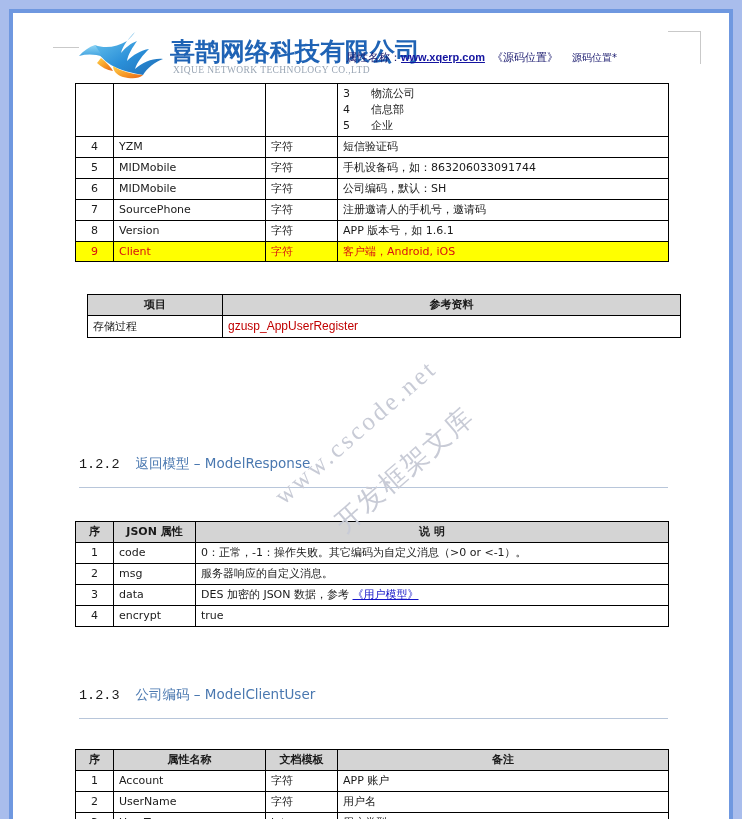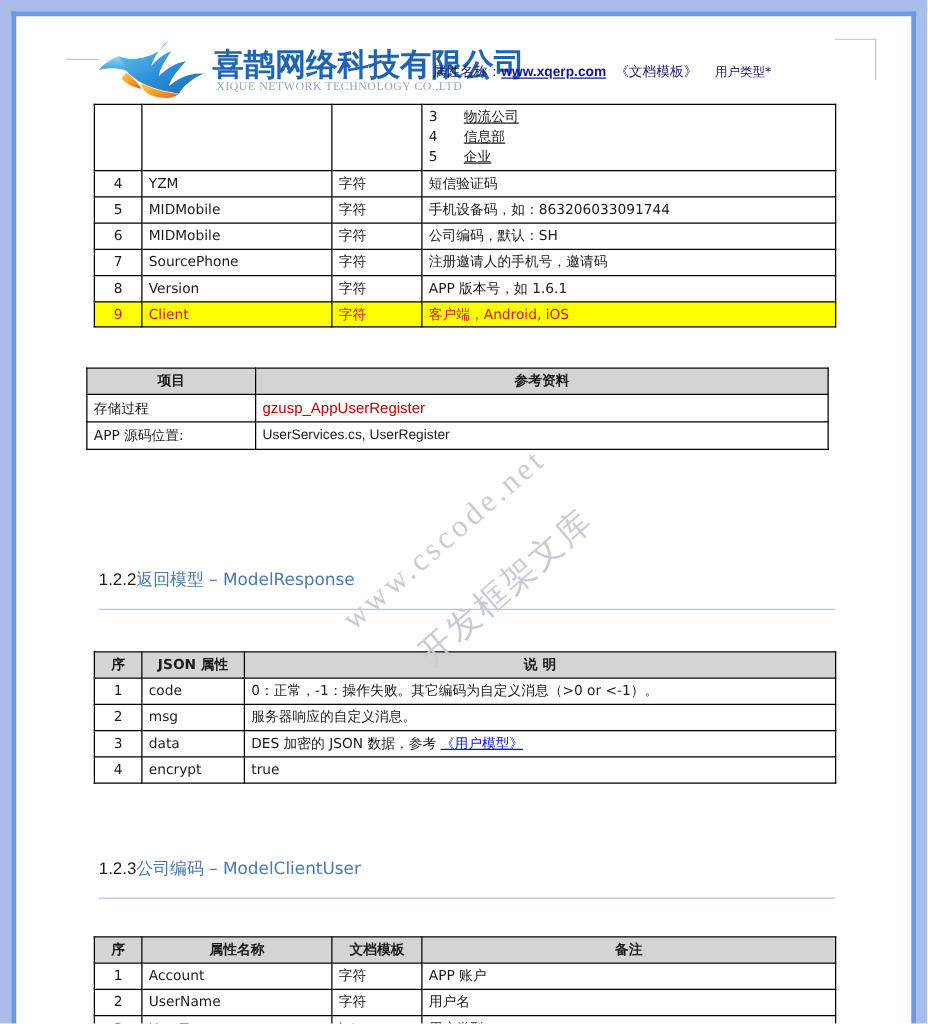--- a/index.html
+++ b/index.html
@@ -186,35 +186,35 @@
     font-weight: bold;
     font-size: 11px;
   }
   td.c-num { text-align: center; }
   td.c-indent { padding-left: 10px; }
   tr.hl td {
     background: #ffff00;
     color: #d81010;
   }
   .multi-line { line-height: 1.55; }
-  .ml-row { white-space: nowrap; text-decoration: underline; }
+  .ml-row { white-space: nowrap; }
   .ml-row .ml-idx { display: inline-block; width: 28px; }
 
   
   .heading {
     position: absolute;
     font-size: 13.5px;
     color: #4a78b0;
     font-family: "DejaVu Sans", sans-serif;
     white-space: nowrap;
   }
   .heading .h-num {
     color: #1a1a1a;
-    margin-right: 0;
-    font-family: Liberation Sans, sans-serif;
+    margin-right: 16px;
+    font-family: Liberation Mono, monospace;
   }
   .heading-rule {
     position: absolute;
     height: 0;
     border-top: 1px solid #b8c6da;
   }
 
   .red-code {
     color: #c00000;
     font-size: 12px;
@@ -268,21 +268,21 @@
           </defs>
           <path d="M62 3 C56 9 50 16 48 24 C52 19 58 14 64 12 C60 18 55 25 54 32 C60 26 68 21 76 20 C70 26 64 33 62 40 C70 33 80 29 90 30 C82 33 74 39 70 46 C60 44 48 42 38 36 C30 31 24 24 22 16 C32 20 44 18 54 12 C57 9 60 6 62 3 Z" fill="url(#bg1)"></path>
           <path d="M22 16 C16 18 10 22 6 27 C14 25 22 25 30 28 C26 22 24 19 22 16 Z" fill="url(#bg3)"></path>
           <path d="M40 37 C48 42 58 45 70 46 C66 50 58 50 50 48 C44 46 40 42 40 37 Z" fill="url(#bg2)"></path>
           <path d="M28 29 C34 34 38 38 40 42 C34 41 28 38 24 34 Z" fill="url(#bg2)"></path>
         </svg>
         <div class="logo-cn">喜鹊网络科技有限公司</div>
         <div class="logo-en">XIQUE NETWORK TECHNOLOGY CO.,LTD</div>
       </div>
       <div class="hdr-right">
-        <span>属性名称：</span><a class="hdr-link" href="#">www.xqerp.com</a><span class="hdr-doc">《文档模板》</span><span class="hdr-conf">用户类型*</span>
+        <span>属性名称：</span><a class="hdr-link" href="#">www.xqerp.com</a><span class="hdr-doc">《源码位置》</span><span class="hdr-conf">源码位置*</span>
       </div>
       <div class="hdr-rule"></div>
     </div>
 
     <table class="doc" id="tbl-params" style="left:62px; top:70px; width:593px;">
       <colgroup>
         <col style="width:38px">
           <col style="width:152px">
           <col style="width:72px">
           <col style="width:331px">
@@ -330,42 +330,36 @@
         </tr>
         <tr class="hl">
           <td class="c-num">9</td>
           <td>Client</td>
           <td>字符</td>
           <td>客户端，Android, iOS</td>
         </tr>
       </tbody>
     </table>
 
-    <table class="doc" id="tbl-ref" style="left:56px; top:281px; width:593px;">
+    <table class="doc" id="tbl-ref" style="left:74px; top:281px; width:593px;">
       <colgroup>
           <col style="width:135px">
           <col style="width:458px">
         </colgroup>
       <thead>
         <tr>
           <th>项目</th>
           <th>参考资料</th>
         </tr>
       </thead>
       <tbody>
         <tr>
           <td class="cell-pad-top">存储过程</td>
           <td class="cell-pad-top">
             <span class="red-code">gzusp_AppUserRegister</span>
-          </td>
-        </tr>
-        <tr>
-          <td class="cell-pad-top">APP 源码位置:</td>
-          <td class="cell-pad-top c-indent">
-            <span class="mono-ref">UserServices.cs, UserRegister</span>
           </td>
         </tr>
       </tbody>
     </table>
 
     <div class="heading" style="left:66px; top:442px;">
       <span class="h-num">1.2.2</span><span>返回模型 – ModelResponse</span>
     </div>
     <div class="heading-rule" style="left:66px; top:474px; width:589px;"></div>
 

